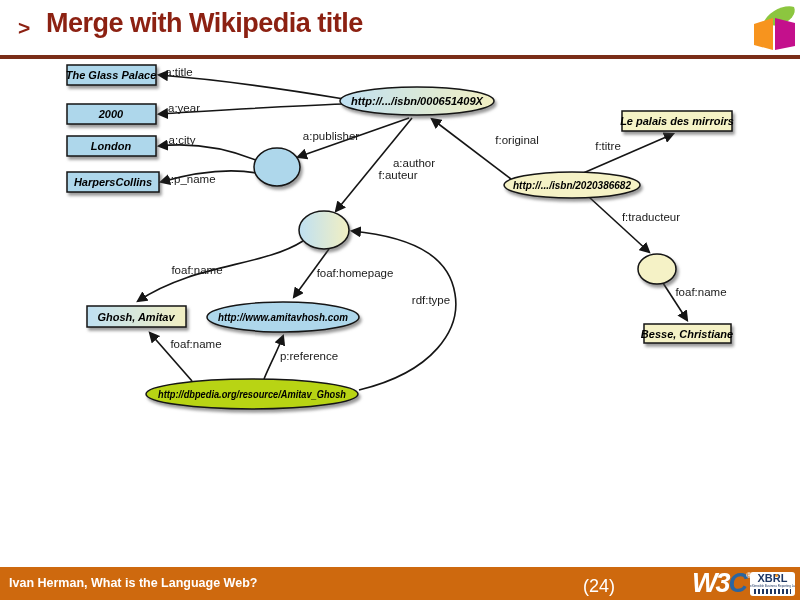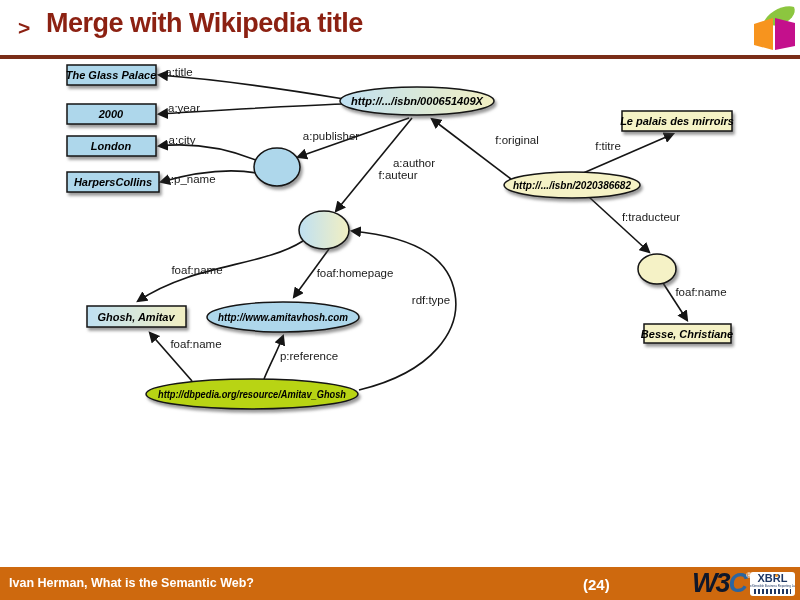--- a/index.html
+++ b/index.html
@@ -8,24 +8,24 @@
   
   .header{position:absolute;left:0;top:0;width:800px;height:55px;}
   .bullet{position:absolute;left:18px;top:16px;font-size:21px;font-weight:bold;color:#8c2112;}
   .title{position:absolute;left:46px;top:8px;font-size:27px;font-weight:bold;color:#8c2112;
          letter-spacing:-0.5px;}
   .rule{position:absolute;left:0;top:55px;width:800px;height:4px;background:#7a2d17;}
   .cube{position:absolute;left:750px;top:4px;}
   
   .footer{position:absolute;left:0;top:567px;width:800px;height:33px;background:#ce690e;color:#ffffff;}
   .credit{position:absolute;left:9px;top:9px;font-size:12.5px;font-weight:bold;}
-  .pagenum{position:absolute;left:583px;top:9px;font-size:15px;font-weight:bold;}
+  .pagenum{position:absolute;left:583px;top:9px;font-size:18px;font-weight:normal;}
   .w3c{position:absolute;left:692px;top:1px;font-size:27px;font-weight:bold;font-style:italic;
        letter-spacing:-2px;}
-  .w3c .w3{color:#0f172a;}
+  .w3c .w3{color:#ffffff;}
   .w3c .c{color:#2b65a0;}
   .w3c .mark{font-size:8px;font-style:normal;letter-spacing:0;vertical-align:14px;color:#ffffff;}
   .xbrl{position:absolute;left:750px;top:5px;width:45px;height:24px;background:#ffffff;
         border-radius:3px;text-align:center;overflow:hidden;}
   .xbrl .word{display:block;margin-top:1px;font-size:11px;font-weight:bold;color:#1f3864;
         letter-spacing:0;line-height:11px;}
   .xbrl .dot{position:absolute;left:25px;top:2px;width:3px;height:3px;border-radius:50%;
         background:#f7941e;}
   .xbrl .tag{display:block;font-size:3px;color:#1f3864;line-height:4px;white-space:nowrap;}
   .xbrl .bars{display:block;margin:1px auto 0;width:37px;height:5px;
@@ -144,21 +144,21 @@
     </g>
 
     <g>
       <ellipse class="node sh" cx="277" cy="167" rx="23" ry="19" fill="#aed7eb"></ellipse>
       <ellipse class="node sh" cx="324" cy="230" rx="25" ry="19" fill="url(#bygrad)"></ellipse>
       <ellipse class="node sh" cx="657" cy="269" rx="19" ry="15" fill="#f5f2c6"></ellipse>
     </g>
   </svg>
 
   <div class="footer">
-    <span class="credit">Ivan Herman, What is the Semantic Web?</span>
+    <span class="credit">Ivan Herman, What is the Language Web?</span>
     <span class="pagenum">(24)</span>
     <span class="w3c"><span class="w3">W3</span><span class="c">C</span><span class="mark">®</span></span>
     <div class="xbrl">
       <span class="dot"></span>
       <span class="word">XBRL</span>
       <span class="tag">eXtensible Business Reporting Language</span>
       <span class="bars"></span>
     </div>
   </div>
 

